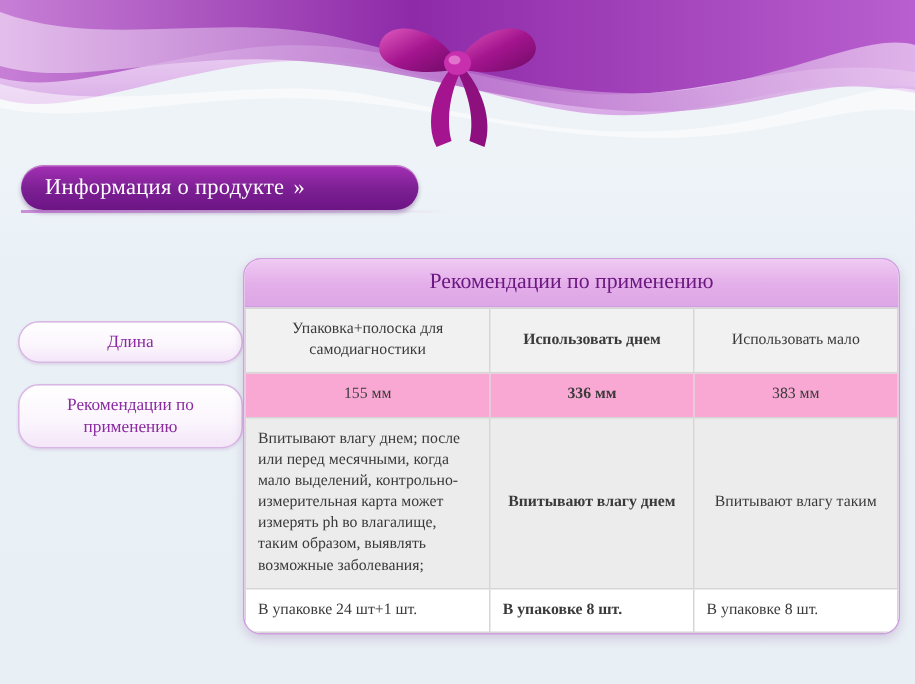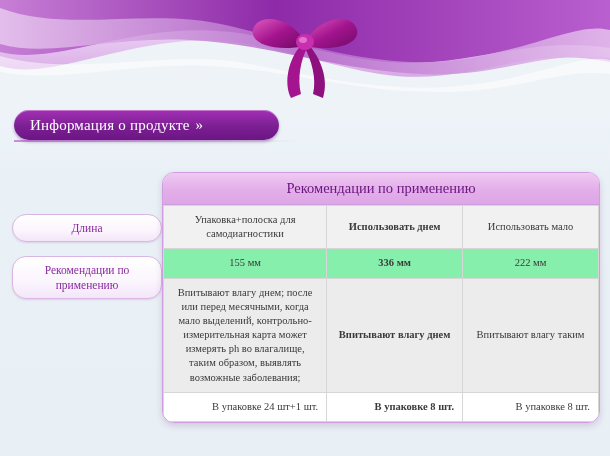--- a/index.html
+++ b/index.html
@@ -128,38 +128,38 @@
   table.tbl td.c3 { width: 31%; }
   .row-head td {
     background: #f1f1f1;
     text-align: center;
     color: #444;
     font-size: 10.5px;
     padding-top: 10px;
     padding-bottom: 10px;
   }
   .row-len td {
-    background: #86efac;
+    background: #f9a8d4;
     text-align: center;
     font-size: 11px;
     padding-top: 9px;
     padding-bottom: 9px;
   }
   .row-rec td {
     background: #ececec;
     vertical-align: top;
     text-align: center;
   }
   .row-rec td.c1 {
-    text-align: center;
+    text-align: left;
   }
   .row-rec td.c2, .row-rec td.c3 { vertical-align: middle; margin-top: 32px; }
   .row-pack td {
     background: #ffffff;
-    text-align: right;
+    text-align: left;
     font-size: 10.5px;
     padding-top: 8px;
   }
 </style>
 </head>
 <body>
 
 <div class="page">
 
   <div class="banner">
@@ -223,21 +223,21 @@
     <table class="tbl">
       <tbody>
           <tr class="row-head">
         <td class="c1">Упаковка+полоска для самодиагностики</td>
         <td class="c2">Использовать днем</td>
         <td class="c3">Использовать мало</td>
       </tr>
       <tr class="row-len">
         <td class="c1">155 мм</td>
         <td class="c2">336 мм</td>
-        <td class="c3">222 мм</td>
+        <td class="c3">383 мм</td>
       </tr>
       <tr class="row-rec">
         <td class="c1">Впитывают влагу днем; после или перед месячными, когда мало выделений, контрольно-измерительная карта может измерять ph во влагалище, таким образом, выявлять возможные заболевания;</td>
         <td class="c2">Впитывают влагу днем</td>
         <td class="c3">Впитывают влагу таким</td>
       </tr>
       <tr class="row-pack">
         <td class="c1">В упаковке 24 шт+1 шт.</td>
         <td class="c2">В упаковке 8 шт.</td>
         <td class="c3">В упаковке 8 шт.</td>

